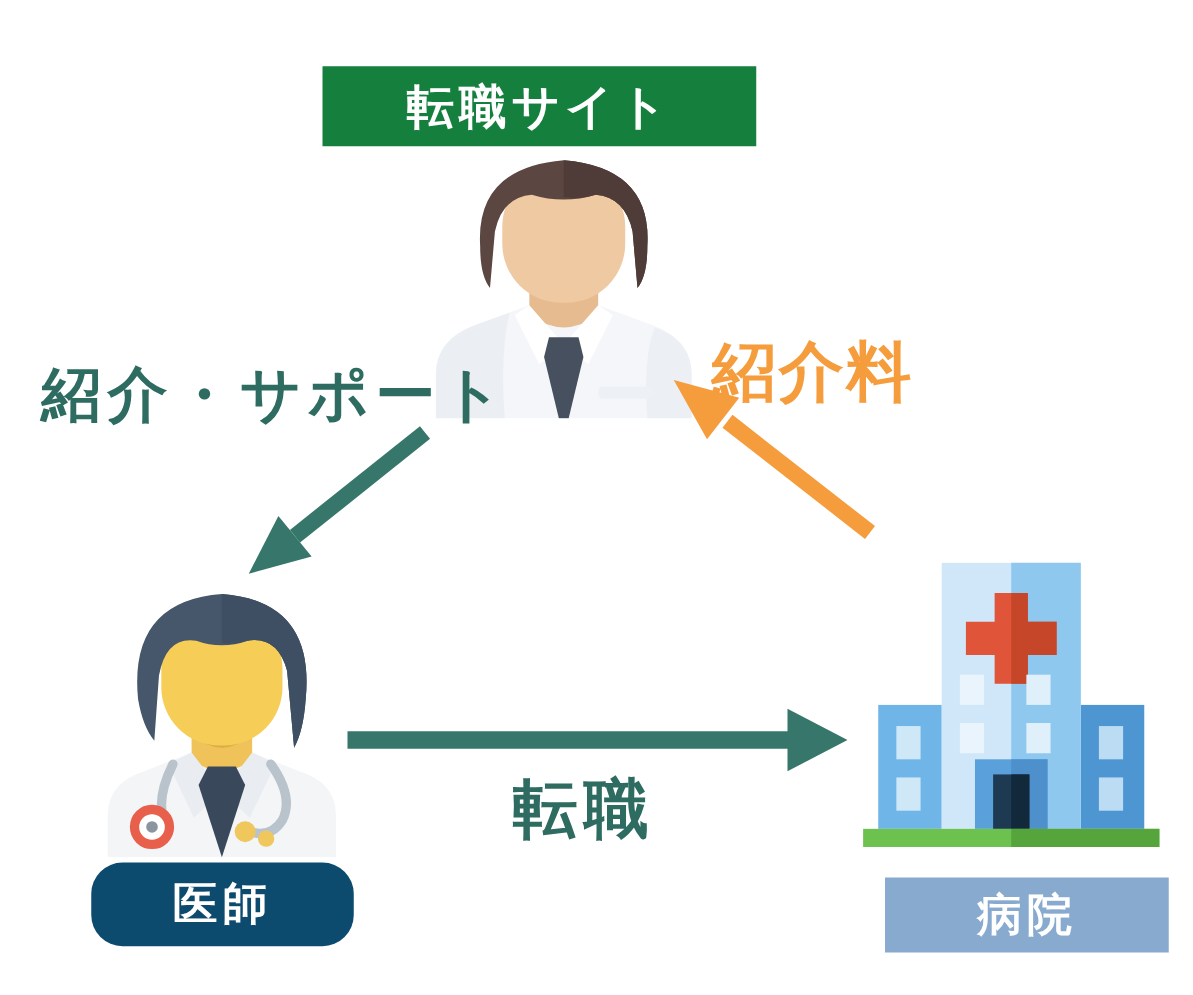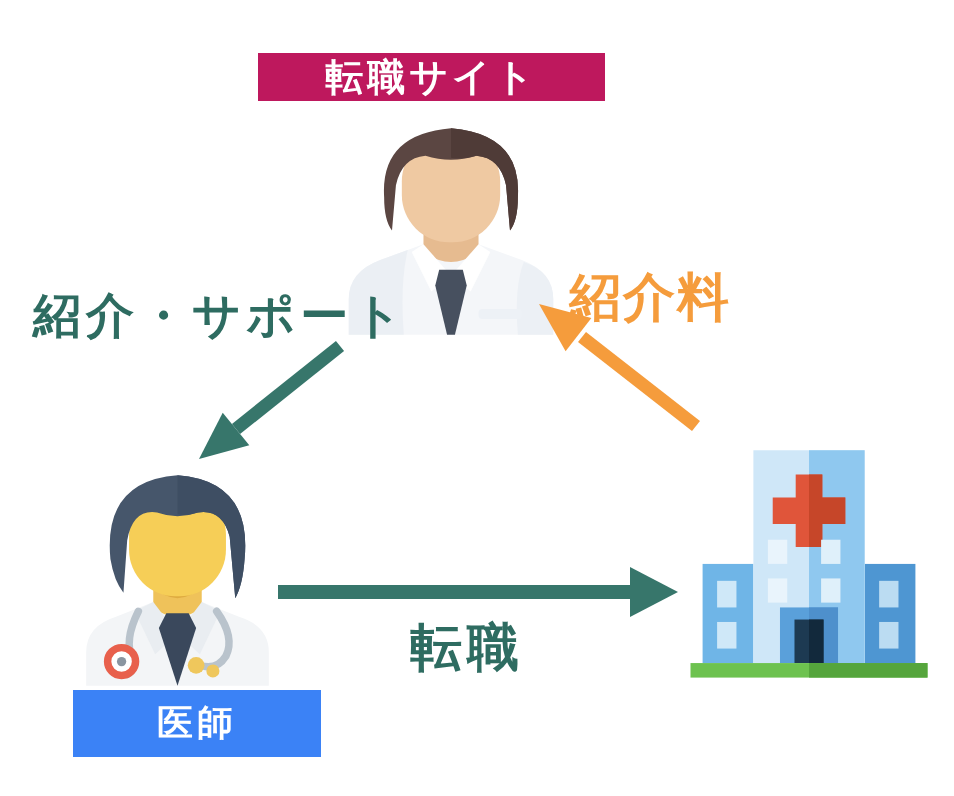--- a/index.html
+++ b/index.html
@@ -4,22 +4,22 @@
 <style>
   html,body { margin:0; padding:0; background:#ffffff; }
   .canvas {
     position:relative; width:954px; height:796px; background:#ffffff;
     overflow:hidden; font-family:"Liberation Sans", sans-serif;
   }
   .label-box {
     position:absolute; display:flex; align-items:center; justify-content:center;
     color:#ffffff; font-weight:bold; letter-spacing:4px;
   }
-  .label-box.top    { left:258px; top:53px;  width:347px; height:48px; background:#be185d; font-size:38px; }
-  .label-box.b-doc  { left:73px;  top:690px; width:248px; height:67px; background:#3b82f6; font-size:36px; }
+  .label-box.top    { left:258px; top:53px;  width:347px; height:64px; background:#15803d; font-size:38px; }
+  .label-box.b-doc  { left:73px;  top:690px; width:210px; height:67px; background:#0c4a6e; font-size:36px;border-radius:25px; }
   .label-box.b-hosp { left:708px; top:702px; width:227px; height:60px; background:#87AACE; font-size:36px; }
   .edge-label { position:absolute; font-weight:bold; white-space:nowrap; }
   .edge-label.support { left:33px;  top:284px; font-size:48px; letter-spacing:5px; color:#2E6C61; }
   .edge-label.fee     { left:569px; top:263px; font-size:52px; letter-spacing:2px; color:#F59C3C; }
   .edge-label.job     { left:398px; top:613px; font-size:52px; letter-spacing:5px; color:#2E6C61;margin-left:12px; }
   .icon { position:absolute; }
   .icon svg { display:block; width:100%; height:100%; }
   .icon.person   { left:333px; top:118px; width:236px; height:217px; }
   .icon.doctor   { left:75px;  top:462px; width:205px; height:224px; }
   .icon.hospital { left:688px; top:443px; width:242px; height:237px; }
@@ -106,14 +106,15 @@
       <rect x="38" y="68" width="24" height="23" fill="#5AA0DA"></rect>
       <rect x="50" y="68" width="12" height="23" fill="#4E90CC"></rect>
       <rect x="44" y="73" width="12" height="18" fill="#1D3A52"></rect>
       <rect x="50" y="73" width="6" height="18" fill="#12293C"></rect>
       <rect x="1" y="91" width="98" height="6" fill="#6DC24F"></rect>
       <rect x="50" y="91" width="49" height="6" fill="#55A53C"></rect>
     </svg>
   </div>
 
   <div class="label-box b-doc">医師</div>
+  <div class="label-box b-hosp">病院</div>
 
 </div>
 
 </body></html>

